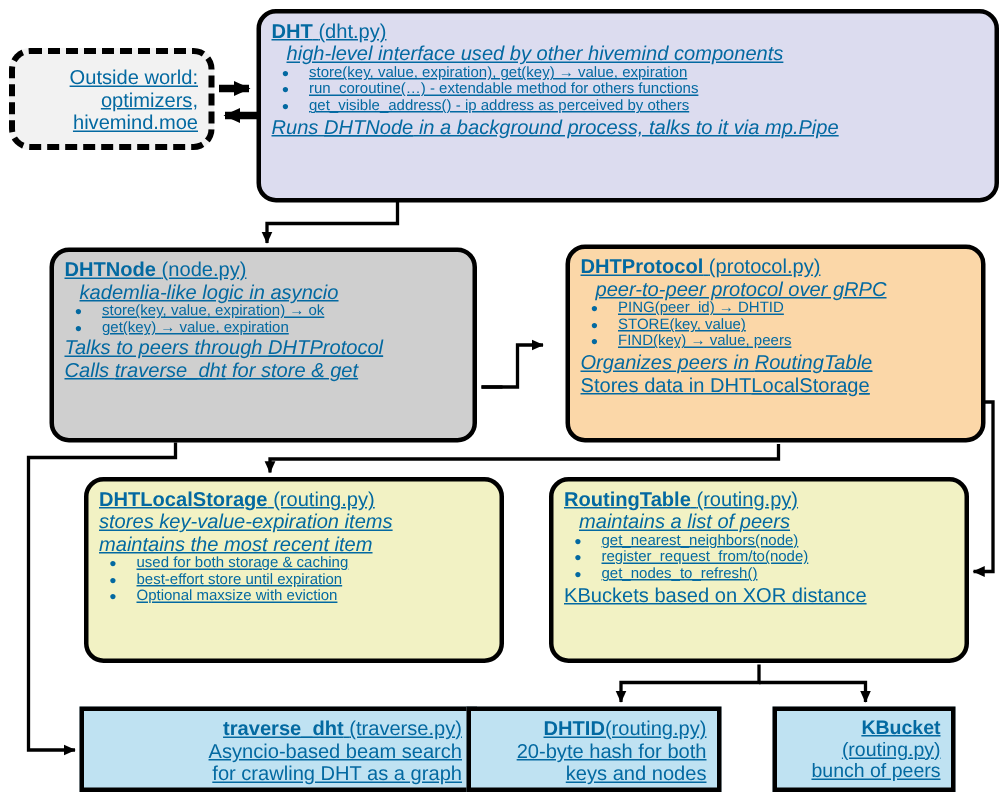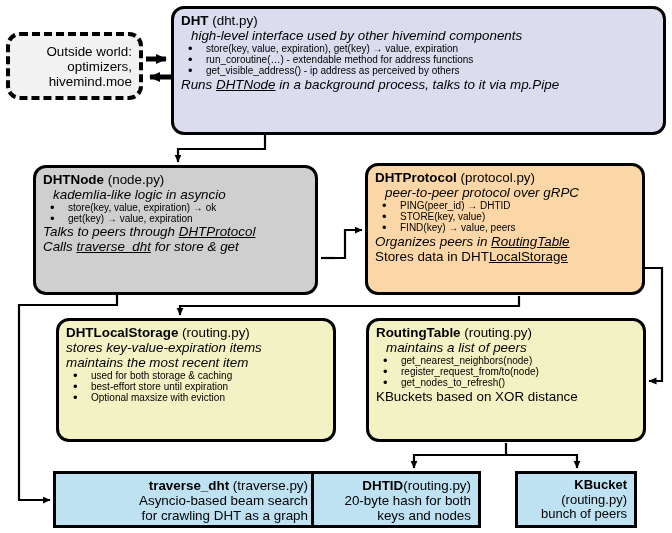--- a/index.html
+++ b/index.html
@@ -12,35 +12,36 @@
     position: relative;
   }
   #stage { position:absolute; left:0; top:0; width:672px; height:533px; }
 
   svg.wires { position:absolute; left:0; top:0; width:672px; height:533px; pointer-events:none; }
 
   .box {
     position: absolute;
     border: 3px solid #000;
     background: #fff;
-    color: #000000;
+    color: #0369a1;
     line-height: 1.12;
     z-index: 3;
+    text-decoration: underline;
   }
   .rounded { border-radius: 13px; }
   .dashed {
     border: 4px dashed #000;
     border-radius: 14px;
     background: #f2f2f2;
   }
   .sq { border-radius: 0; }
 
   .c-dht   { background:#dcdcef; }
   .c-node  { background:#cfcfcf; }
-  .c-proto { background:#fbd7a8; }
+  .c-proto { background:#fbd7a8;margin-left:12px; }
   .c-store { background:#f2f2c4; }
   .c-blue  { background:#bfe2f2; }
 
   .ttl { font-weight:bold; }
   .it  { font-style: italic; }
   .u   { text-decoration: underline; }
 
   .pad { padding: 4px 7px 3px 7px; }
 
   .line { white-space: nowrap; font-size: 13.4px; }
@@ -131,21 +132,21 @@
 
   <div class="box rounded c-dht" id="box-dht">
     <div class="pad">
       <div class="line">
         <span class="ttl">DHT</span>
         <span>(dht.py)</span>
       </div>
       <div class="line it ind">high-level interface used by other hivemind components</div>
       <ul class="bl">
         <li>store(key, value, expiration), get(key) → value, expiration</li>
-        <li>run_coroutine(…) - extendable method for address functions</li>
+        <li>run_coroutine(…) - extendable method for others functions</li>
         <li>get_visible_address() - ip address as perceived by others</li>
       </ul>
       <div class="line it">
         <span>Runs </span><span class="u">DHTNode</span><span> in a background process, talks to it via mp.Pipe</span>
       </div>
     </div>
   </div>
 
   <div class="box rounded c-node" id="box-node">
     <div class="pad">

